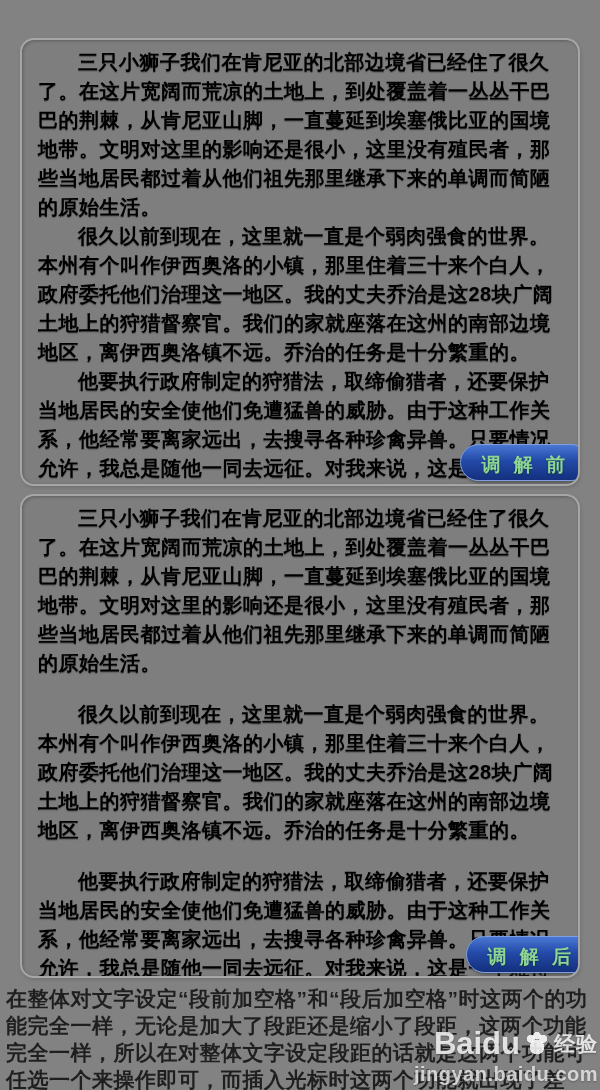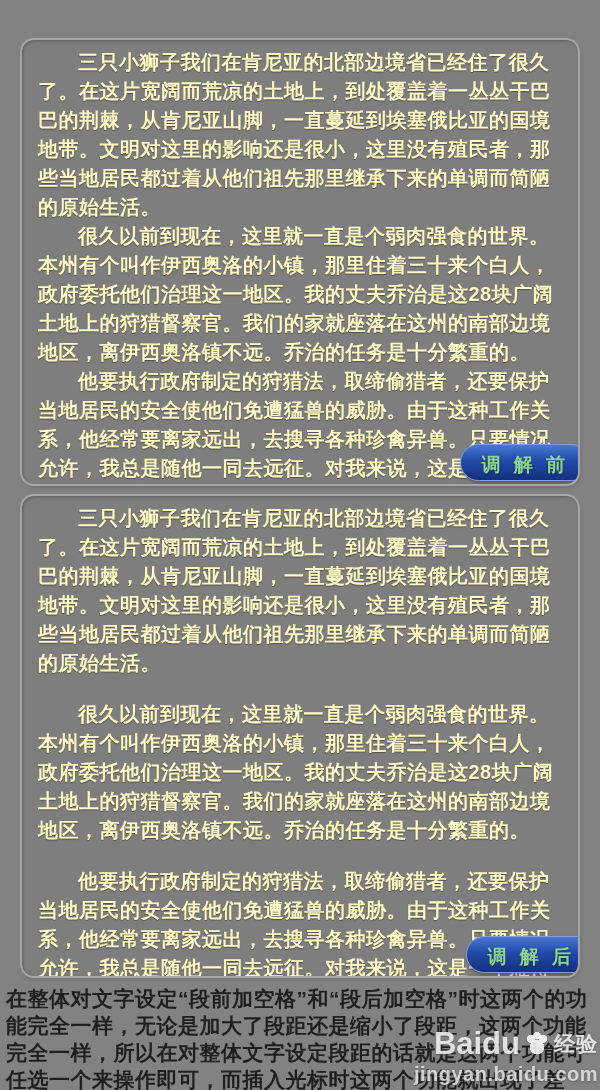--- a/index.html
+++ b/index.html
@@ -24,21 +24,21 @@
     background: #7e7e7e;
     box-shadow: inset 1px 1px 3px rgba(70,70,70,0.55), 1px 2px 3px rgba(100,100,100,0.5);
     box-sizing: border-box;
     padding: 8px 16px 6px 16px;
     overflow: hidden;
   }
   .panel-before { margin-top: 38px; height: 448px; }
   .panel-after  { margin-top: 8px;  height: 484px; }
   .panel p {
     margin: 0;
-    color: #fef9c3;
+    color: #000000;
     font-size: 20px;
     line-height: 29px;
     font-weight: bold;
     text-indent: 2em;
     text-shadow: 0 1px 1px rgba(70,70,70,0.8);
     letter-spacing: 0.5px;
   }
   .panel-after p + p { margin-top: 22px; }
   .pill-button {
     position: absolute;

